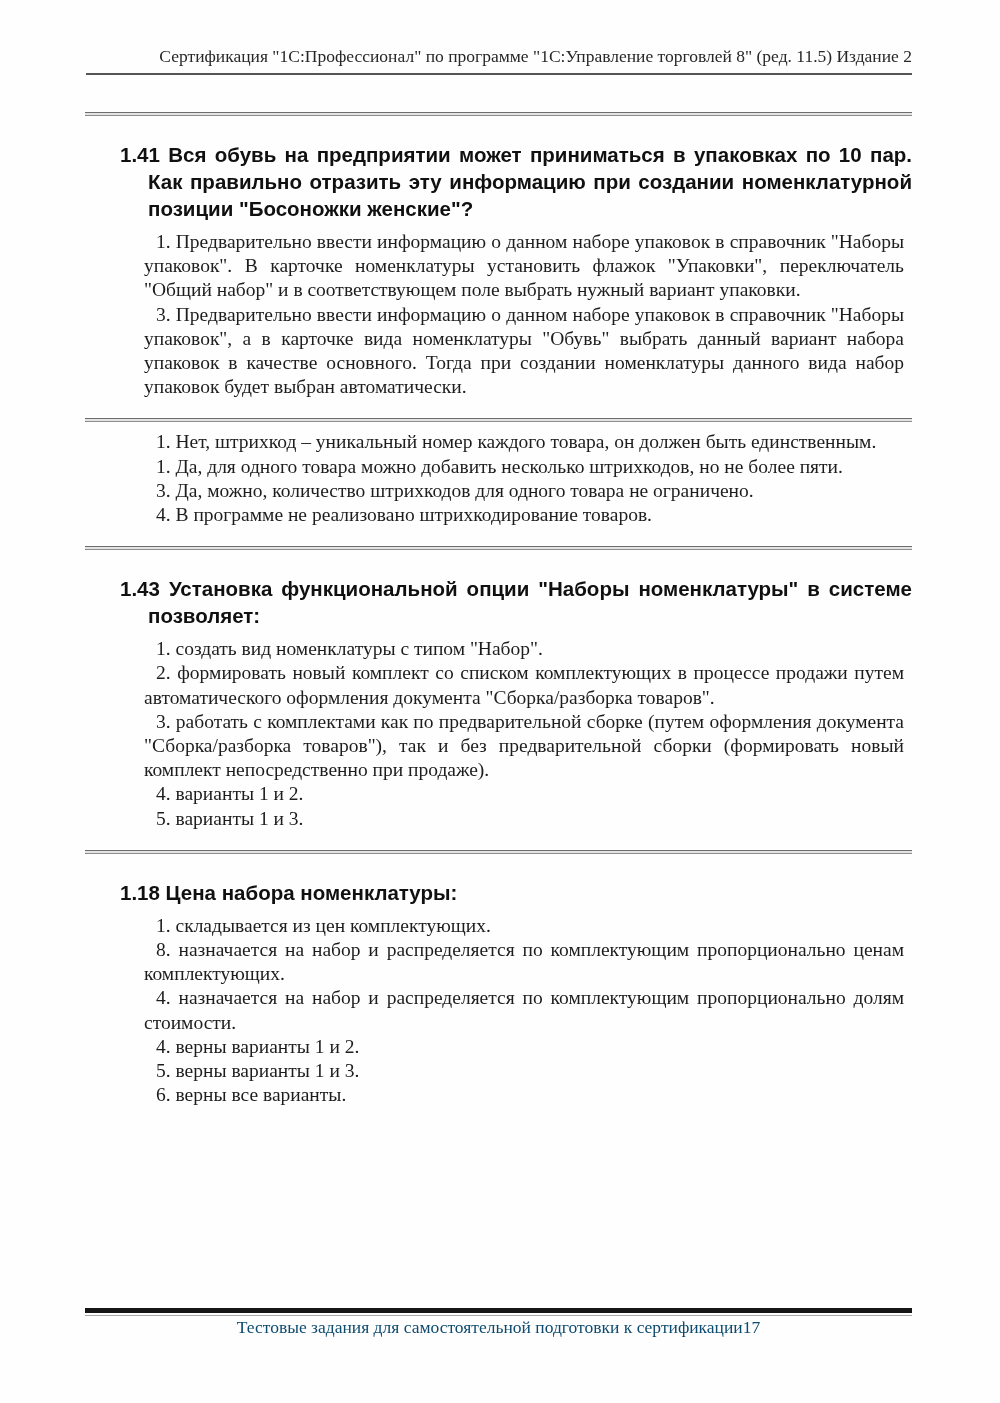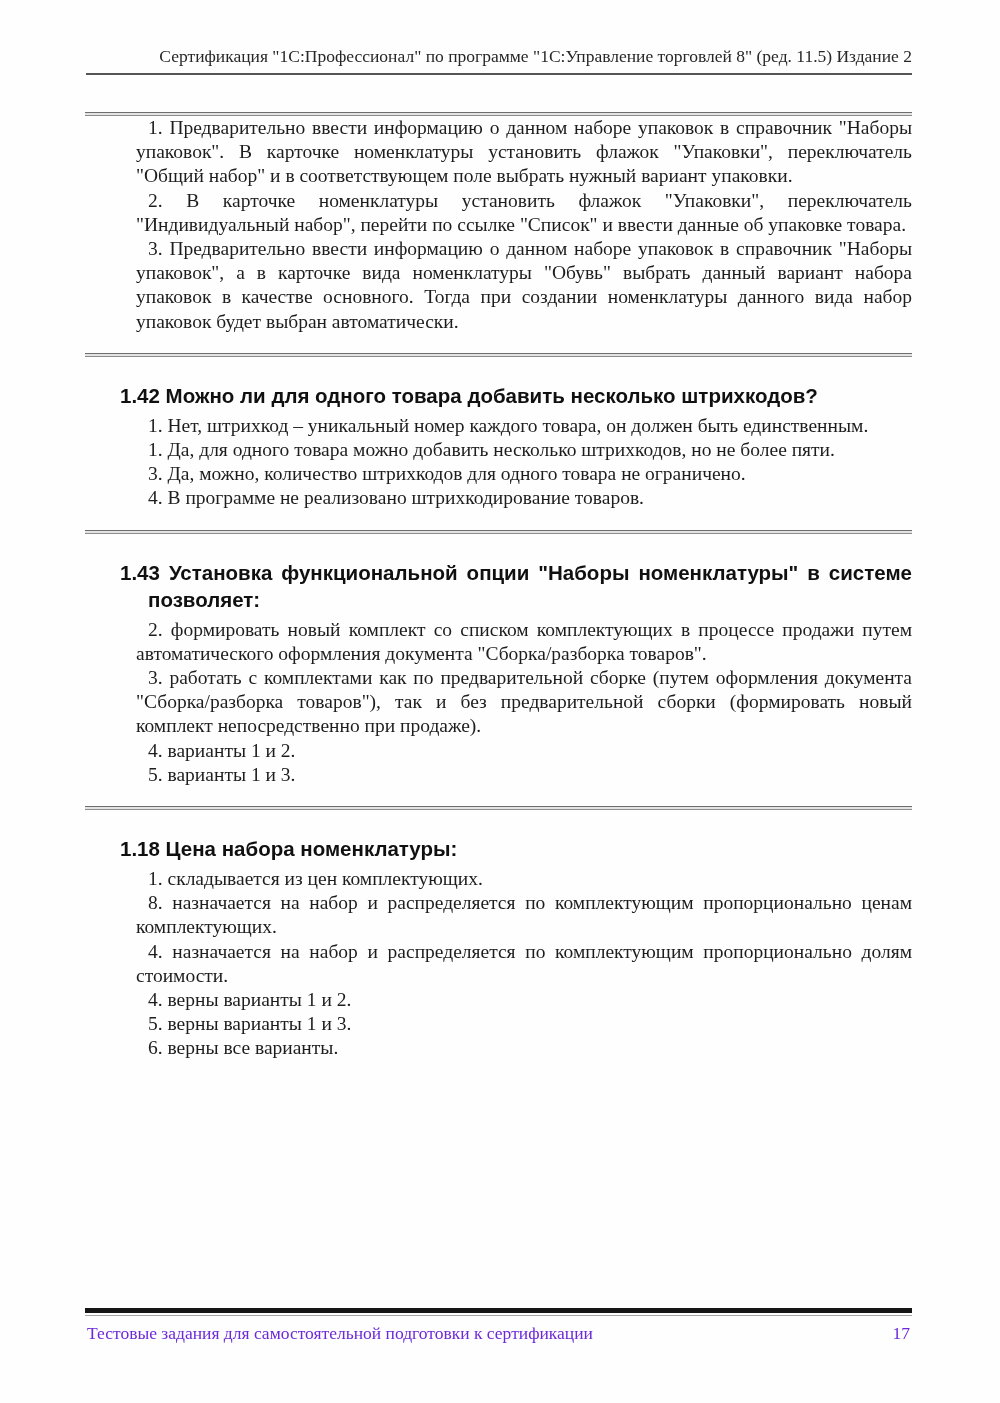--- a/index.html
+++ b/index.html
@@ -33,78 +33,78 @@
   .q-title {
     margin: 25px 0 5px 63px;
     text-indent: -28px;
     font-family: "Liberation Sans", sans-serif;
     font-weight: bold;
     font-size: 20.5px;
     line-height: 27px;
     text-align: justify;
     color: #101010;
   }
-  .answers { margin: 0; }
+  .answers { margin: 8px; }
   .answer {
     margin: 0 0 0 51px;
     text-indent: 12px;
     font-size: 19.5px;
     line-height: 24.2px;
     text-align: justify;
     color: #1d1d1d;
   }
   .footer {
     position: absolute;
     left: 85px;
     right: 88px;
     top: 1308px;
   }
   .footer-rule-thick { height: 5px; background: #161616; }
   .footer-rule-thin { height: 1px; background: #a6a6a6; margin-top: 2px; }
   .footer-row {
     display: flex;
-    justify-content: space-between;
+    justify-content: center;
     align-items: baseline;
-    margin-top: 7px;
+    margin-top: 1px;
     font-size: 17.5px;
-    color: #6d28d9;
+    color: #0c4a6e;
   }
   .footer-caption { padding-left: 2px; }
   .footer-page { padding-right: 2px; font-family: Liberation Serif, serif; }
 </style>
 </head>
 <body>
 
 <div class="page">
 
   <div class="header">Сертификация "1С:Профессионал" по программе "1С:Управление торговлей 8" (ред. 11.5) Издание 2</div>
 
   <div class="content">
       <div class="rule first"></div>
   <div class="question">
+    <div class="q-title"><span>1.41</span> <span>Вся обувь на предприятии может приниматься в упаковках по 10 пар. Как правильно отразить эту информацию при создании номенклатурной позиции "Босоножки женские"?</span></div>
     <div class="answers">
           <p class="answer">1. Предварительно ввести информацию о данном наборе упаковок в справочник "Наборы упаковок". В карточке номенклатуры установить флажок "Упаковки", переключатель "Общий набор" и в соответствующем поле выбрать нужный вариант упаковки.</p>
-          <p class="answer">2. В карточке номенклатуры установить флажок "Упаковки", переключатель "Индивидуальный набор", перейти по ссылке "Список" и ввести данные об упаковке товара.</p>
           <p class="answer">3. Предварительно ввести информацию о данном наборе упаковок в справочник "Наборы упаковок", а в карточке вида номенклатуры "Обувь" выбрать данный вариант набора упаковок в качестве основного. Тогда при создании номенклатуры данного вида набор упаковок будет выбран автоматически.</p>
         </div>
   </div>
 <div class="rule"></div>
   <div class="question">
-    <div class="q-title"><span>1.42</span> <span>Можно ли для одного товара добавить несколько штрихкодов?</span></div>
     <div class="answers">
           <p class="answer">1. Нет, штрихкод – уникальный номер каждого товара, он должен быть единственным.</p>
           <p class="answer">1. Да, для одного товара можно добавить несколько штрихкодов, но не более пяти.</p>
           <p class="answer">3. Да, можно, количество штрихкодов для одного товара не ограничено.</p>
           <p class="answer">4. В программе не реализовано штрихкодирование товаров.</p>
         </div>
   </div>
 <div class="rule"></div>
   <div class="question">
     <div class="q-title"><span>1.43</span> <span>Установка функциональной опции "Наборы номенклатуры" в системе позволяет:</span></div>
     <div class="answers">
+          <p class="answer">1. создать вид номенклатуры с типом "Набор".</p>
           <p class="answer">2. формировать новый комплект со списком комплектующих в процессе продажи путем автоматического оформления документа "Сборка/разборка товаров".</p>
           <p class="answer">3. работать с комплектами как по предварительной сборке (путем оформления документа "Сборка/разборка товаров"), так и без предварительной сборки (формировать новый комплект непосредственно при продаже).</p>
           <p class="answer">4. варианты 1 и 2.</p>
           <p class="answer">5. варианты 1 и 3.</p>
         </div>
   </div>
 <div class="rule"></div>
   <div class="question">
     <div class="q-title"><span>1.18</span> <span>Цена набора номенклатуры:</span></div>
     <div class="answers">

